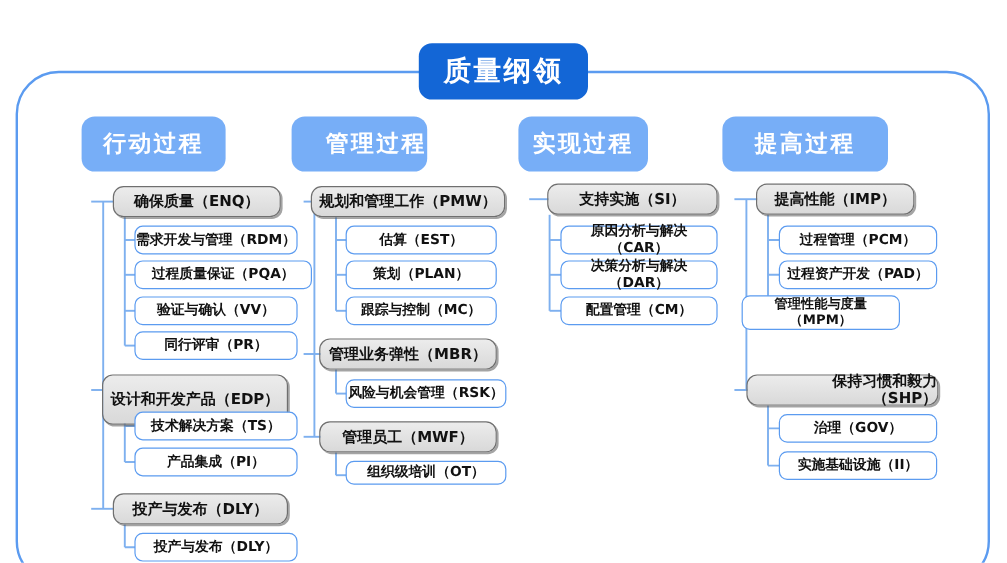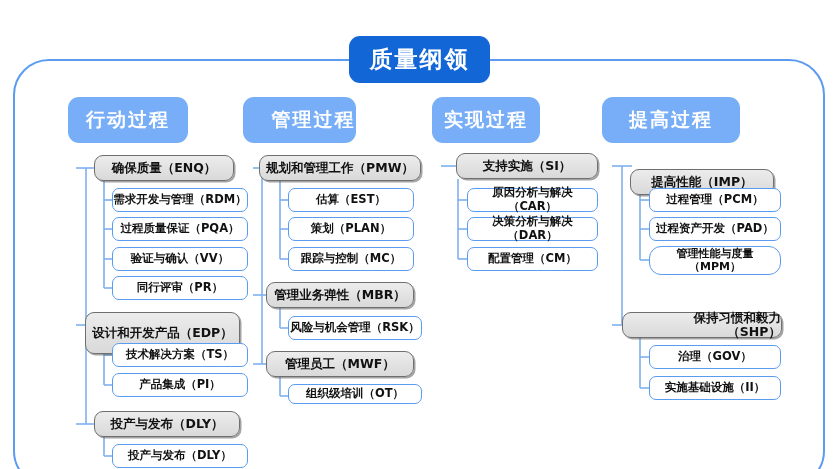--- a/index.html
+++ b/index.html
@@ -128,21 +128,21 @@
 
   <div class="title-box">质量纲领</div>
 
   <div class="col-head" style="left:68px;top:68px;width:120px;">行动过程</div>
   <div class="col-head" style="left:243px;top:68px;width:113px;padding-left:28px;">管理过程</div>
   <div class="col-head" style="left:432px;top:68px;width:108px;">实现过程</div>
   <div class="col-head" style="left:602px;top:68px;width:138px;">提高过程</div>
 
   <div class="grp" style="left:94px;top:126px;width:140px;height:26px;">确保质量（ENQ）</div>
   <div class="leaf" style="left:112px;top:159px;width:136px;height:24px;">需求开发与管理（RDM）</div>
-  <div class="leaf" style="left:112px;top:188px;width:136px;height:24px;">过程质量保证（PQA）</div>
+  <div class="leaf" style="left:112px;top:188px;width:148px;height:24px;">过程质量保证（PQA）</div>
   <div class="leaf" style="left:112px;top:218px;width:136px;height:24px;">验证与确认（VV）</div>
   <div class="leaf" style="left:112px;top:247px;width:136px;height:24px;">同行评审（PR）</div>
 
   <div class="grp" style="left:85px;top:283px;width:155px;height:42px;">设计和开发产品（EDP）</div>
   <div class="leaf" style="left:112px;top:314px;width:136px;height:24px;">技术解决方案（TS）</div>
   <div class="leaf" style="left:112px;top:344px;width:136px;height:24px;">产品集成（PI）</div>
 
   <div class="grp" style="left:94px;top:382px;width:146px;height:26px;">投产与发布（DLY）</div>
   <div class="leaf" style="left:112px;top:415px;width:136px;height:24px;">投产与发布（DLY）</div>
 
@@ -155,23 +155,23 @@
   <div class="leaf" style="left:288px;top:287px;width:134px;height:24px;">风险与机会管理（RSK）</div>
 
   <div class="grp" style="left:266px;top:322px;width:148px;height:26px;">管理员工（MWF）</div>
   <div class="leaf" style="left:288px;top:355px;width:134px;height:20px;">组织级培训（OT）</div>
 
   <div class="grp" style="left:456px;top:124px;width:142px;height:26px;">支持实施（SI）</div>
   <div class="leaf" style="left:467px;top:159px;width:131px;height:24px;">原因分析与解决（CAR）</div>
   <div class="leaf" style="left:467px;top:188px;width:131px;height:24px;">决策分析与解决（DAR）</div>
   <div class="leaf" style="left:467px;top:218px;width:131px;height:24px;">配置管理（CM）</div>
 
-  <div class="grp" style="left:630px;top:140px;width:144px;height:26px;">提高性能（IMP）</div>
+  <div class="grp" style="left:630px;top:124px;width:132px;height:26px;">提高性能（IMP）</div>
   <div class="leaf" style="left:649px;top:159px;width:132px;height:24px;">过程管理（PCM）</div>
   <div class="leaf" style="left:649px;top:188px;width:132px;height:24px;">过程资产开发（PAD）</div>
-  <div class="leaf two-line" style="left:649px;top:217px;width:132px;height:29px;white-space:pre-line;border-radius:12px;">管理性能与度量
+  <div class="leaf two-line" style="left:618px;top:217px;width:132px;height:29px;white-space:pre-line;">管理性能与度量
 （MPM）</div>
 
   <div class="grp" style="left:622px;top:283px;width:160px;height:26px;padding-left:36px;">保持习惯和毅力（SHP）</div>
   <div class="leaf" style="left:649px;top:316px;width:132px;height:24px;">治理（GOV）</div>
   <div class="leaf" style="left:649px;top:347px;width:132px;height:24px;">实施基础设施（II）</div>
 
 </div>
 
 </body></html>

